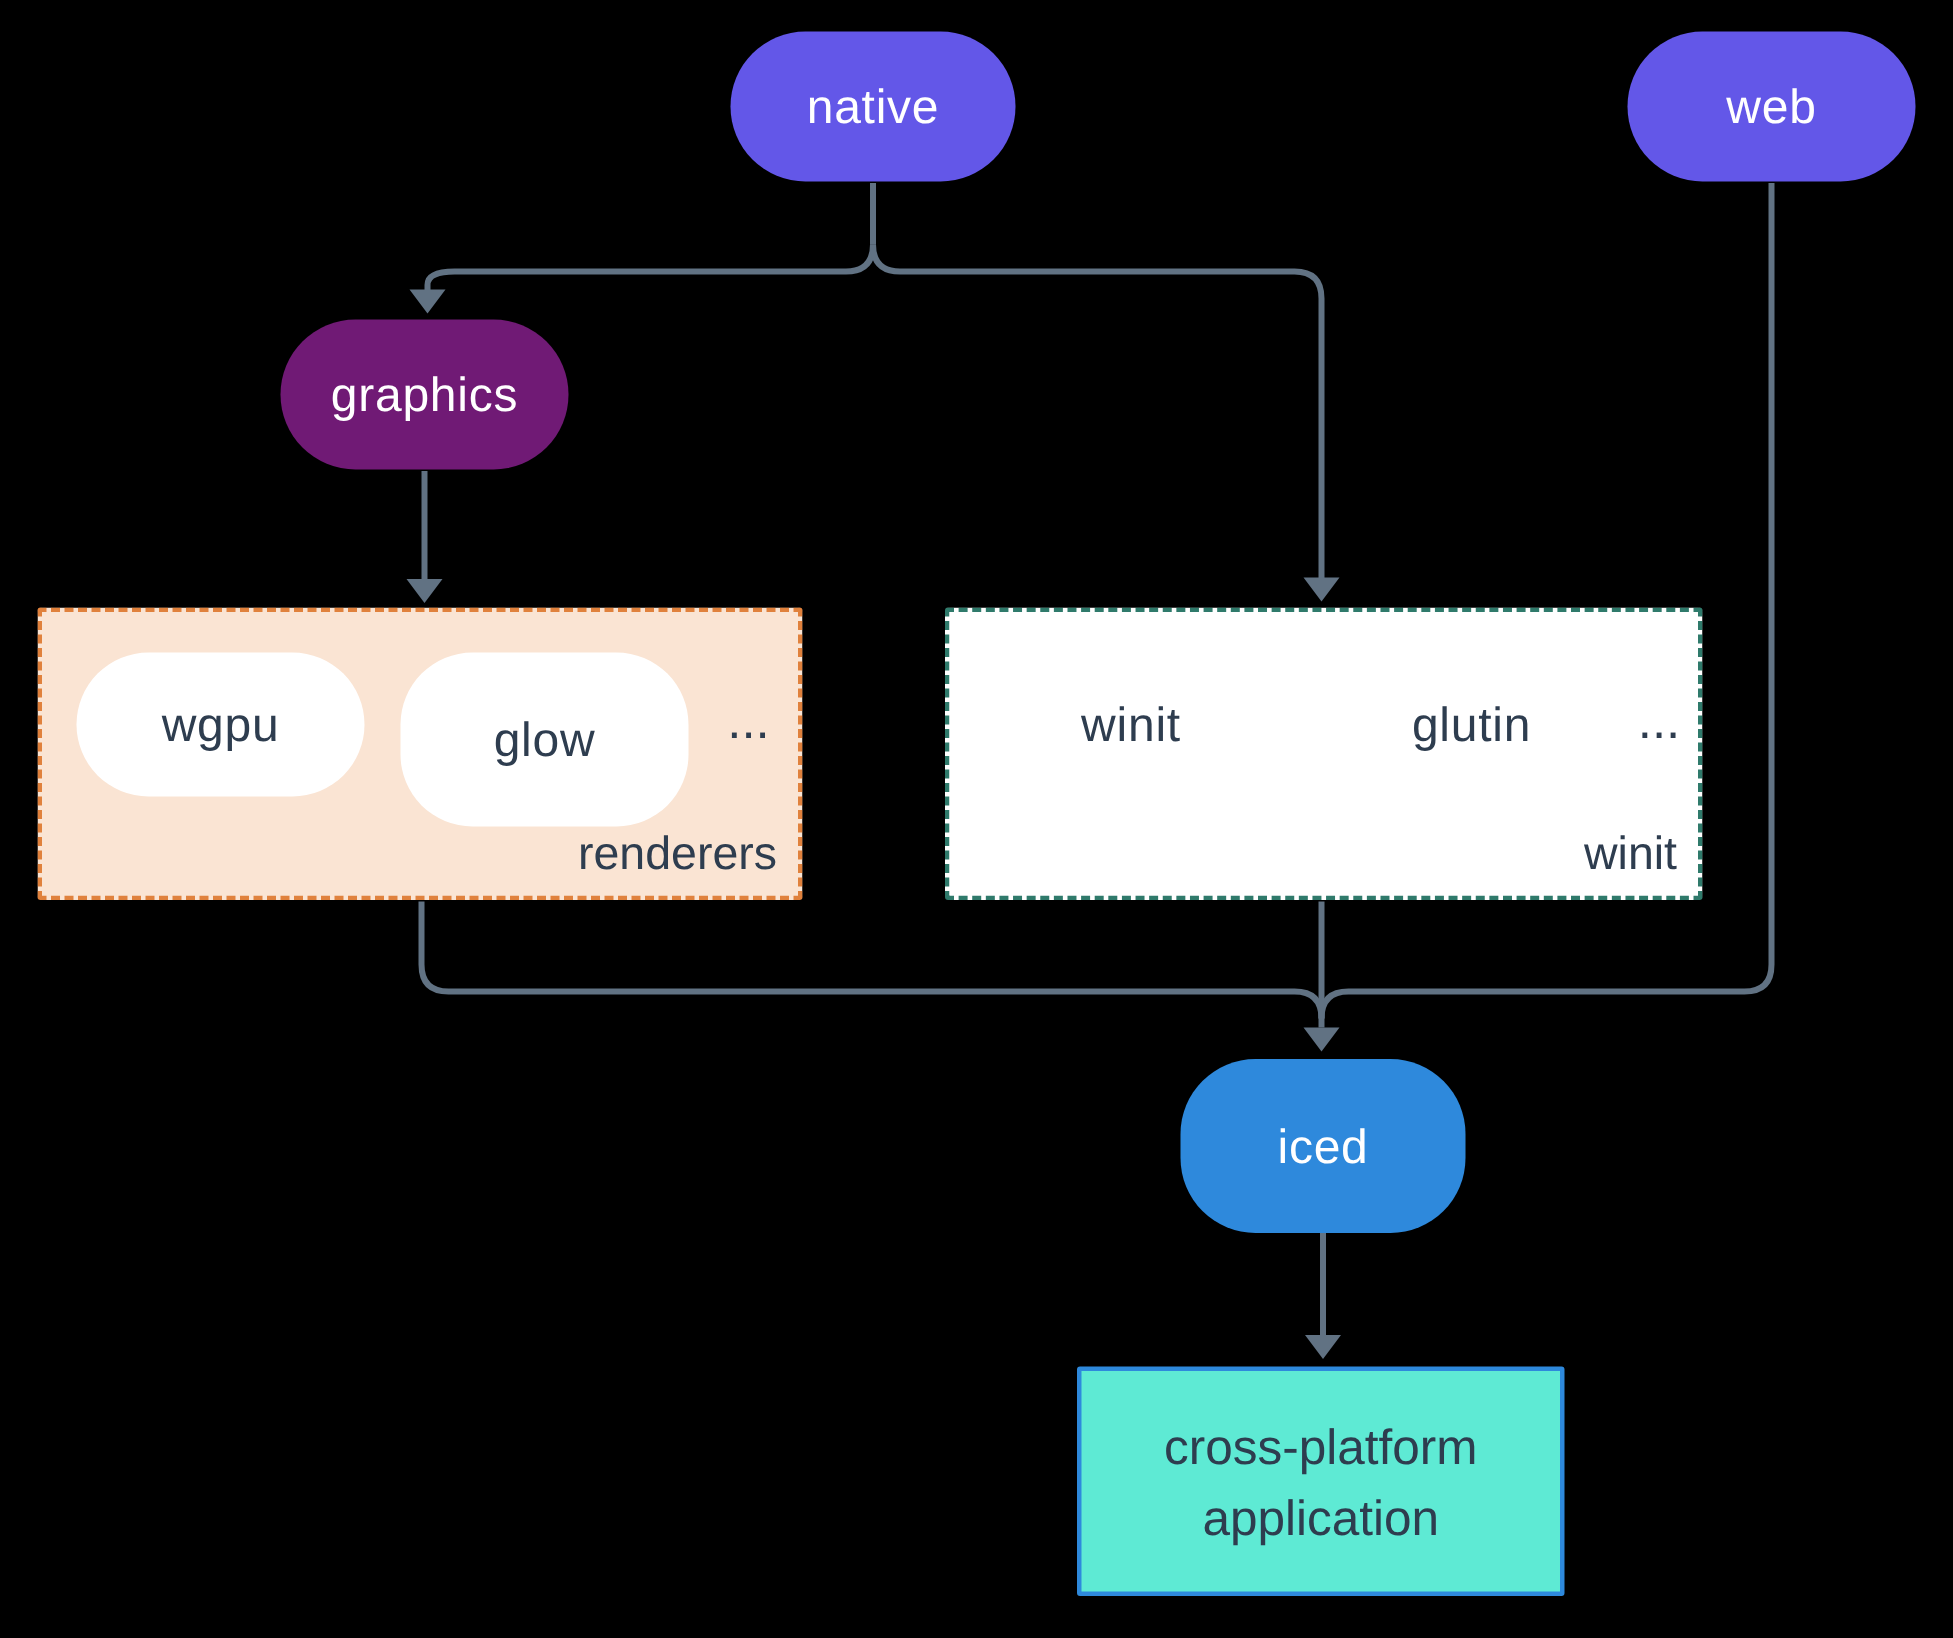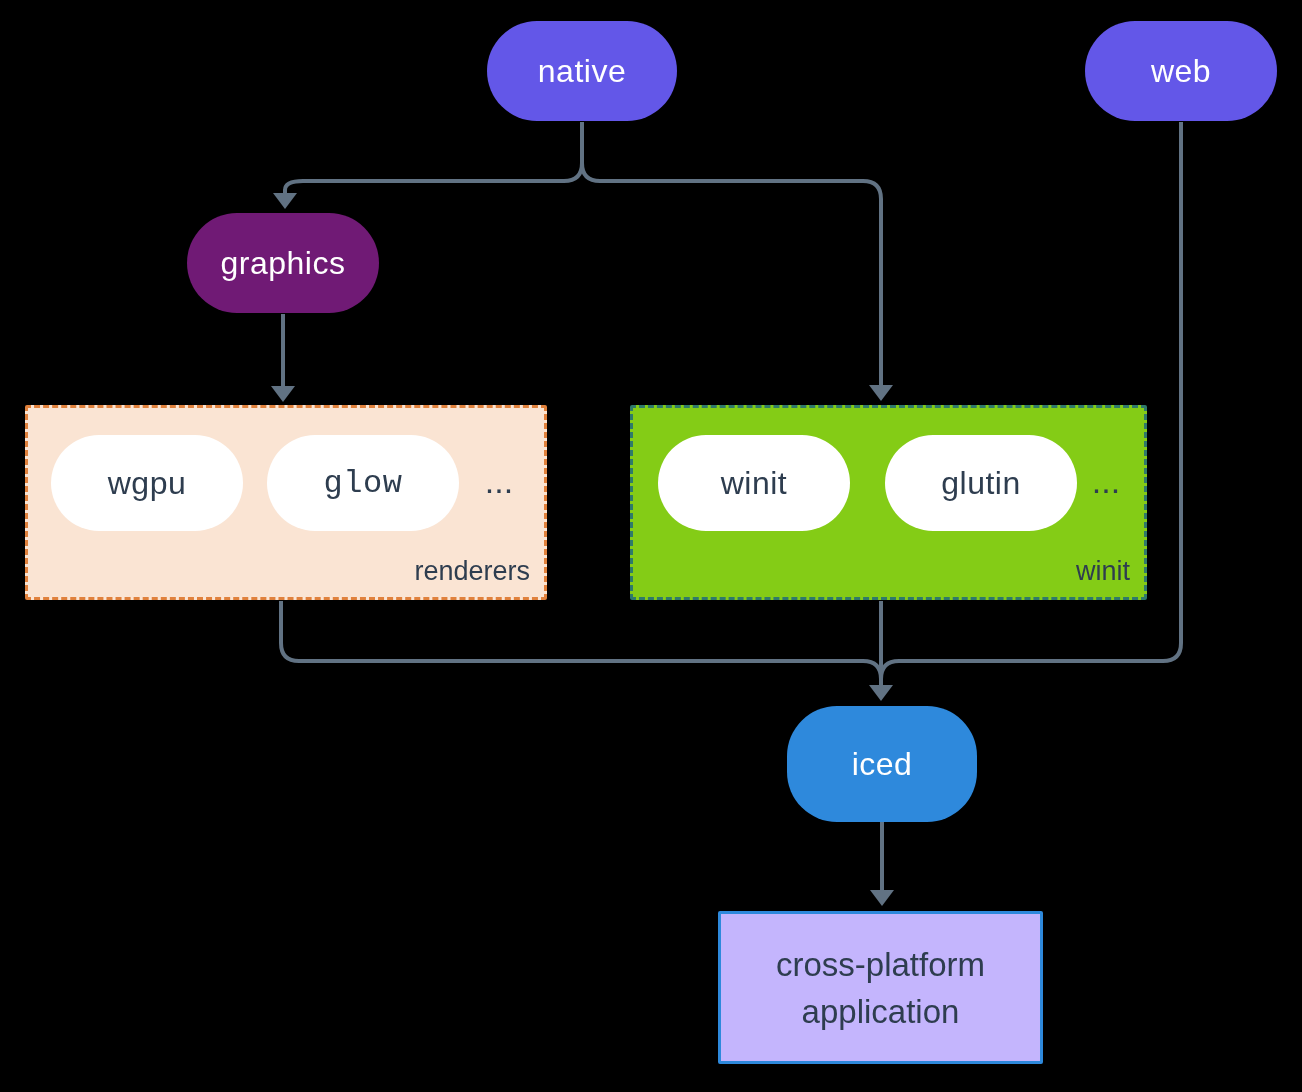--- a/index.html
+++ b/index.html
@@ -44,71 +44,70 @@
   .pill.orange  { background: #701a75; }
   .pill.blue    { background: #2E89DC; }
   .pill.white   {
     background: #FFFFFF;
     color: #2E3D4F;
     border-radius: 48px;
   }
   .group {
     position: absolute;
     border-radius: 2px;
-    padding-left: 12px;
   }
   .group.renderers {
     background: #FAE4D3;
     border: 3px dashed #E0813C;
   }
   .group.shells {
-    background: #84cc16;
+    background: #ffffff;
     border: 3px dashed #2F7A6B;
   }
   .group-label {
     position: absolute;
     right: 14px;
     bottom: 10px;
-    font-size: 27px;
+    font-size: 31px;
     color: #2E3D4F;
   }
   .ellipsis {
     position: absolute;
     font-size: 34px;
     color: #2E3D4F;
     text-align: center;
   }
   .app-box {
     position: absolute;
     left: 718px;
     top: 911px;
     width: 325px;
     height: 153px;
-    background: #c4b5fd;
+    background: #5eead4;
     border: 3px solid #2E89DC;
     border-radius: 2px;
     box-sizing: border-box;
     display: flex;
     align-items: center;
     justify-content: center;
     text-align: center;
     color: #2E3D4F;
     font-size: 33px;
     line-height: 47px;
     padding: 0 12px;
   }
   
   #node-native   { left: 487px;  top: 21px;  width: 190px; height: 100px; }
   #node-web      { left: 1085px; top: 21px;  width: 192px; height: 100px; }
   #node-graphics { left: 187px;  top: 213px; width: 192px; height: 100px; }
   #node-iced     { left: 787px;  top: 706px; width: 190px; height: 116px; }
   #group-renderers { left: 25px;  top: 405px; width: 504px; height: 189px; }
   #group-shells    { left: 630px; top: 405px; width: 499px; height: 189px; }
   #node-wgpu   { left: 23px;  top: 27px; width: 192px; height: 96px; }
-  #node-glow   { left: 239px; top: 27px; width: 192px; height: 96px; font-family: Liberation Mono, monospace; }
+  #node-glow   { left: 239px; top: 27px; width: 192px; height: 116px; }
   #node-winit  { left: 25px;  top: 27px; width: 192px; height: 96px; }
   #node-glutin { left: 252px; top: 27px; width: 192px; height: 96px; }
   #ellipsis-renderers { left: 441px; top: 27px; width: 60px; height: 96px; line-height: 92px; }
   #ellipsis-shells    { left: 443px; top: 27px; width: 60px; height: 96px; line-height: 92px; }
 </style>
 </head>
 <body>
 
 <div id="canvas">
 

